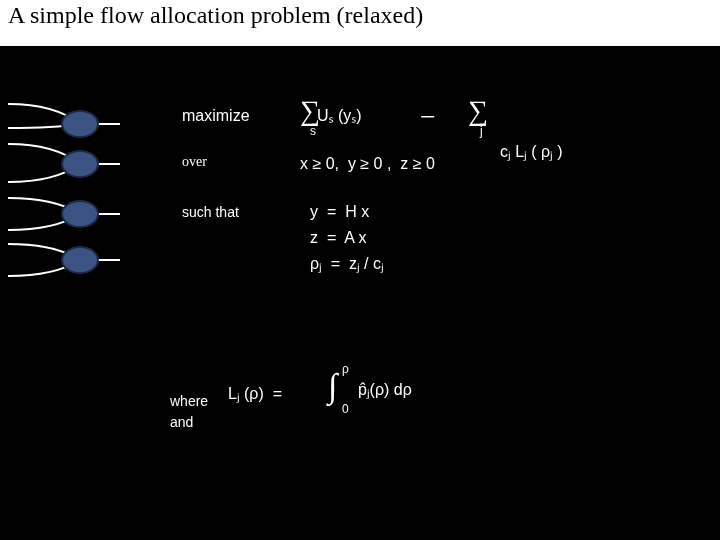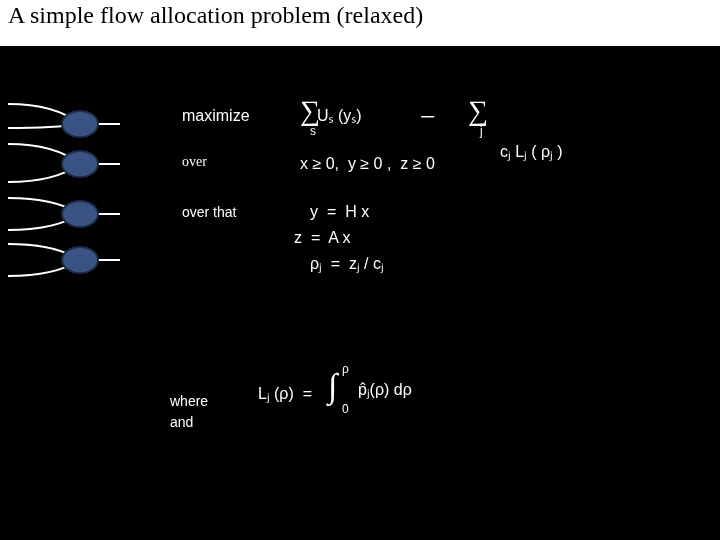--- a/index.html
+++ b/index.html
@@ -86,27 +86,27 @@
 
   <span class="hand bigop" style="left:420px; top:54px;">−</span>
 
   <span class="hand bigop" style="left:468px; top:48px;">∑</span>
   <span class="hand tiny" style="left:480px; top:78px;">j</span>
   <span class="hand" style="left:500px; top:64px;margin-top:32px;">cⱼ Lⱼ ( ρⱼ )</span>
 
   <span class="hand small" style="left:182px; top:108px;font-family:Liberation Serif, serif;">over</span>
   <span class="hand" style="left:300px; top:108px;text-align:center;">x ≥ 0,  y ≥ 0 ,  z ≥ 0</span>
 
-  <span class="hand small" style="left:182px; top:158px;">over that</span>
+  <span class="hand small" style="left:182px; top:158px;">such that</span>
   <span class="hand" style="left:310px; top:156px;">y  =  H x</span>
-  <span class="hand" style="left:294px; top:182px;">z  =  A x</span>
+  <span class="hand" style="left:310px; top:182px;">z  =  A x</span>
   <span class="hand" style="left:310px; top:208px;text-align:center;">ρⱼ  =  zⱼ / cⱼ</span>
 
   <span class="hand small" style="left:170px; top:347px;">where</span>
-  <span class="hand" style="left:258px; top:338px;">Lⱼ (ρ)  =</span>
+  <span class="hand" style="left:228px; top:338px;">Lⱼ (ρ)  =</span>
 
   <span class="hand frac-int" style="left:328px; top:320px; font-size:34px;">∫</span>
   <span class="hand tiny" style="left:342px; top:356px;">0</span>
   <span class="hand tiny" style="left:342px; top:316px;">ρ</span>
   <span class="hand" style="left:358px; top:334px;text-align:right;">p̂ⱼ(ρ) dρ</span>
 
   <span class="hand small" style="left:170px; top:368px;">and</span>
 
 </div>
 

